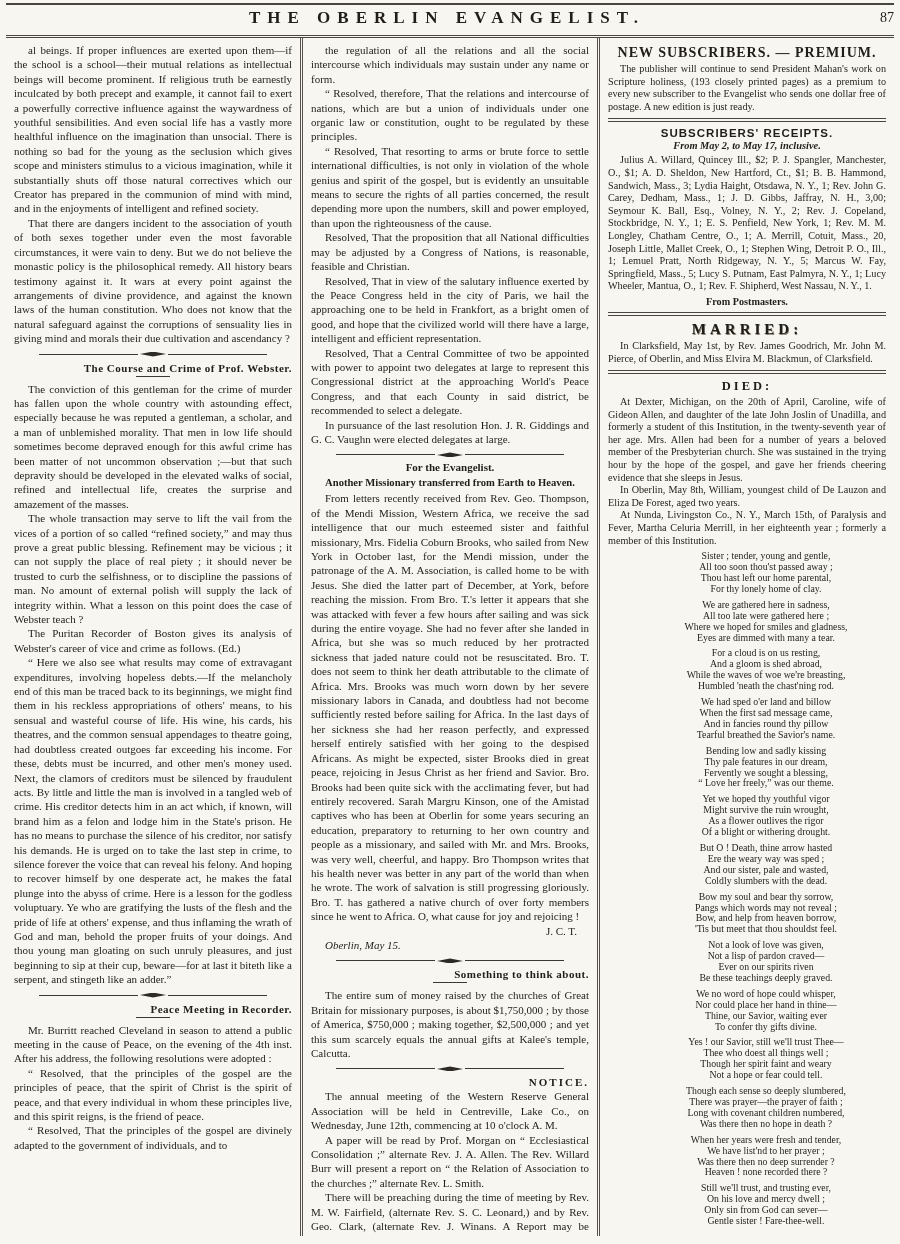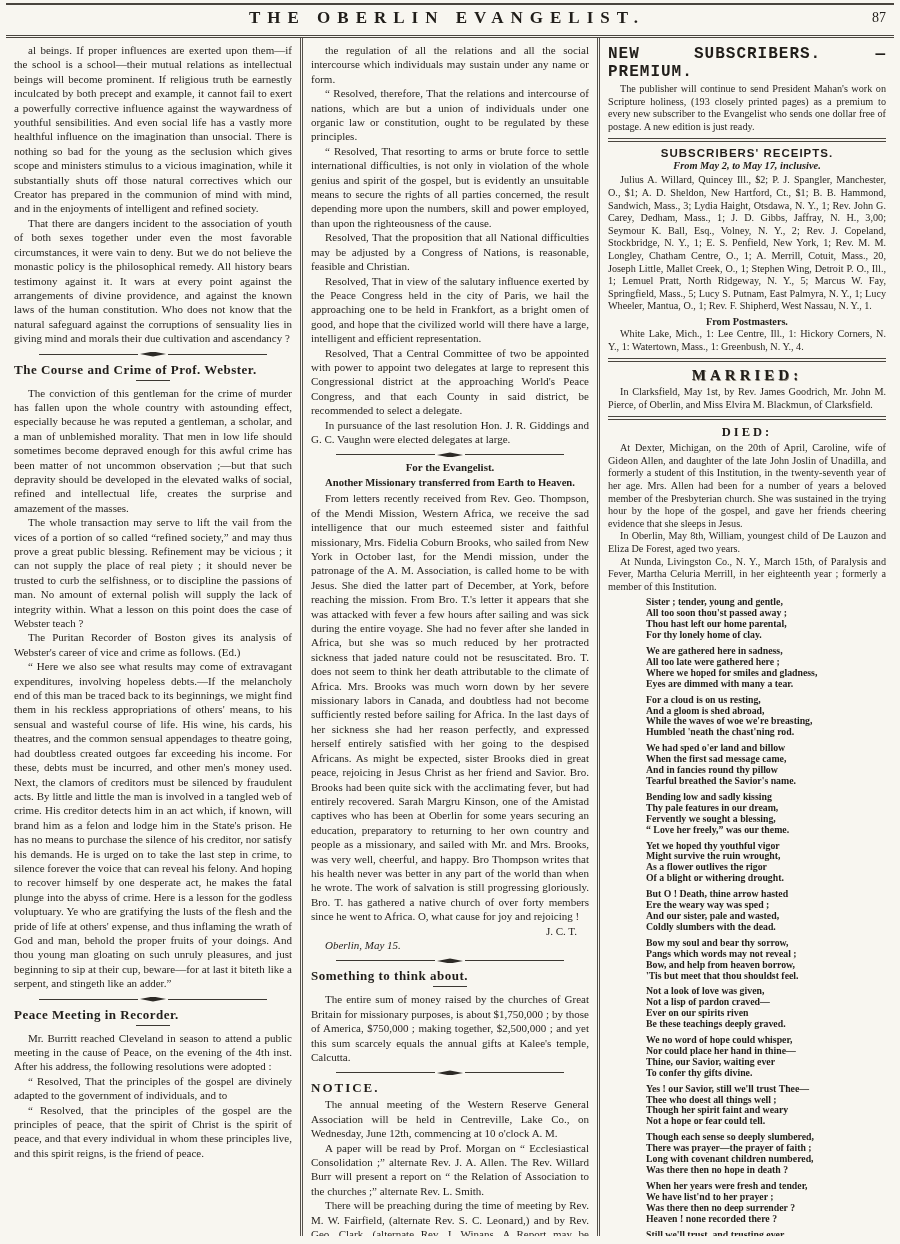--- a/index.html
+++ b/index.html
@@ -22,47 +22,47 @@
     border-top:2px solid #4a453e;
     border-bottom:3px double #4a453e;
     height:30px;
   }
   .masthead .title {
     position:absolute; left:0; right:6px; top:3px;
     text-align:center;
     font-weight:bold; font-size:17px; letter-spacing:7px;
   }
   .masthead .pageno {
-    position:absolute; right:8px; top:5px;
+    position:absolute; right:0; top:5px;
     font-size:14px;
   }
   
   .cols { display:flex; height:1198px; }
   .col {
     box-sizing:border-box;
     flex:1 1 0;
     padding:5px 8px 0 8px;
     overflow:hidden;
     text-align:justify;
   }
   .col + .col { border-left:3px double #55504a; }
   .col p { margin:0; text-indent:14px; font-size:11px; line-height:14.4px; }
   .col3 p { font-size:10.2px; line-height:12.6px; text-indent:12px; }
   
   .art-head {
-    text-align:left; font-weight:bold; font-size:13px;
+    text-align:right; font-weight:bold; font-size:11px;
     letter-spacing:0.5px; margin:5px 0 1px 0; text-indent:0 !important;
   }
   .art-head-sm {
     text-align:center; font-weight:bold; font-size:10.6px;
     margin:4px 0 3px 0;
   }
   .head-rule { width:34px; border-top:1.5px solid #3c3832; margin:2px auto 5px auto; }
   .for-evangelist { text-align:center; font-weight:bold; font-size:11px; margin:4px 0 2px 0; }
-  .col3 .cap-head { font-weight:bold; font-size:16px; letter-spacing:1px; margin:2px 0 2px 0;font-family:Liberation Mono, monospace; }
+  .col3 .cap-head { text-align:center; font-weight:bold; font-size:14px; letter-spacing:1px; margin:2px 0 2px 0; }
   .col3 .receipts-head { text-align:center; font-weight:bold; font-size:11.5px; letter-spacing:1px; margin:4px 0 1px 0; font-family:"Liberation Sans", sans-serif; }
   .col3 .receipts-sub { text-align:center; font-weight:bold; font-style:italic; font-size:10.4px; margin:1px 0 3px 0; }
   .col3 .postmasters-head { text-align:center; font-weight:bold; font-size:10.2px; margin:3px 0 1px 0; }
   .col3 .ornate-head {
     text-align:center; font-weight:bold; font-size:15px; letter-spacing:4px;
     margin:3px 0 2px 0; text-shadow:0.6px 0.6px 0 #8a8478;
   }
   .col3 .died-head { text-align:center; font-weight:bold; font-size:12.5px; letter-spacing:3px; margin:3px 0 2px 0; }
   
   .divider { display:flex; align-items:center; width:82%; margin:6px auto 4px auto; }
@@ -73,21 +73,21 @@
   }
   .double-rule { border-top:1px solid #4a453e; border-bottom:1px solid #4a453e; height:2px; margin:5px 0; }
   
   .sig-right { text-align:right !important; text-indent:0 !important; padding-right:12px; }
   .dateline { font-style:italic; text-indent:14px; }
   
   .poem { margin:4px 0 0 38px; text-align:left; }
   .stanza {
     white-space:pre-line;
     font-size:9.8px; line-height:10.9px;
-    margin:0 0 5px 0; text-indent:0 !important; text-align:left;font-weight:bold;
+    margin:0 0 5px 0; text-indent:0 !important; text-align:center;
   }
 </style>
 </head>
 <body>
 
 <div class="page">
 
   <div class="masthead">
     <div class="title">THE OBERLIN EVANGELIST.</div>
     <div class="pageno">87</div>
@@ -108,22 +108,22 @@
       <p>The whole transaction may serve to lift the vail from the vices of a portion of so called “refined society,” and may thus prove a great public blessing.  Refinement may be vicious ; it can not supply the place of real piety ; it should never be trusted to curb the selfishness, or to discipline the passions of man.  No amount of external polish will supply the lack of integrity within.  What a lesson on this point does the case of Webster teach ?</p>
       <p>The Puritan Recorder of Boston gives its analysis of Webster's career of vice and crime as follows. (Ed.)</p>
       <p>“ Here we also see what results may come of extravagant expenditures, involving hopeless debts.—If the melancholy end of this man be traced back to its beginnings, we might find them in his reckless appropriations of others' means, to his sensual and wasteful course of life.  His wine, his cards, his theatres, and the common sensual appendages to theatre going, had doubtless created outgoes far exceeding his income.  For these, debts must be incurred, and other men's money used.  Next, the clamors of creditors must be silenced by fraudulent acts.  By little and little the man is involved in a tangled web of crime.  His creditor detects him in an act which, if known, will brand him as a felon and lodge him in the State's prison.  He has no means to purchase the silence of his creditor, nor satisfy his demands.  He is urged on to take the last step in crime, to silence forever the voice that can reveal his felony.  And hoping to recover himself by one desperate act, he makes the fatal plunge into the abyss of crime.  Here is a lesson for the godless voluptuary.  Ye who are gratifying the lusts of the flesh and the pride of life at others' expense, and thus inflaming the wrath of God and man, behold the proper fruits of your doings.  And thou young man gloating on such unruly pleasures, and just beginning to sip at their cup, beware—for at last it biteth like a serpent, and stingeth like an adder.”</p>
 
       <div class="divider">
           <span class="diamond"></span>
         </div>
       <div class="art-head">Peace Meeting in Recorder.</div>
       <div class="head-rule"></div>
       <p>Mr. Burritt reached Cleveland in season to attend a public meeting in the cause of Peace, on the evening of the 4th inst.  After his address, the following resolutions were adopted :</p>
+      <p>“ Resolved, that the principles of the gospel are the principles of peace, that the spirit of Christ is the spirit of peace, and that every individual in whom these principles live, and this spirit reigns, is the friend of peace.</p>
       <p>“ Resolved, That the principles of the gospel are divinely adapted to the government of individuals, and to</p>
-      <p>“ Resolved, that the principles of the gospel are the principles of peace, that the spirit of Christ is the spirit of peace, and that every individual in whom these principles live, and this spirit reigns, is the friend of peace.</p>
     </div>
 
     <div class="col col2">
       <p>the regulation of all the relations and all the social intercourse which individuals may sustain under any name or form.</p>
       <p>“ Resolved, therefore, That the relations and intercourse of nations, which are but a union of individuals under one organic law or constitution, ought to be regulated by these principles.</p>
       <p>“ Resolved, That resorting to arms or brute force to settle international difficulties, is not only in violation of the whole genius and spirit of the gospel, but is evidently an unsuitable means to secure the rights of all parties concerned, the result depending more upon the numbers, skill and power employed, than upon the righteousness of the cause.</p>
       <p>Resolved, That the proposition that all National difficulties may be adjusted by a Congress of Nations, is reasonable, feasible and Christian.</p>
       <p>Resolved, That in view of the salutary influence exerted by the Peace Congress held in the city of Paris, we hail the approaching one to be held in Frankfort, as a bright omen of good, and hope that the civilized world will there have a large, intelligent and efficient representation.</p>
       <p>Resolved, That a Central Committee of two be appointed with power to appoint two delegates at large to represent this Congressional district at the approaching World's Peace Congress, and that each County in said district, be recommended to select a delegate.</p>
       <p>In pursuance of the last resolution Hon. J. R. Giddings and G. C. Vaughn were elected delegates at large.</p>
@@ -156,21 +156,20 @@
 
     <div class="col col3">
       <div class="cap-head">NEW SUBSCRIBERS. — PREMIUM.</div>
       <p>The publisher will continue to send President Mahan's work on Scripture holiness, (193 closely printed pages) as a premium to every new subscriber to the Evangelist who sends one dollar free of postage.  A new edition is just ready.</p>
 
       <div class="double-rule"></div>
       <div class="receipts-head">SUBSCRIBERS' RECEIPTS.</div>
       <div class="receipts-sub">From May 2, to May 17, inclusive.</div>
       <p>Julius A. Willard, Quincey Ill., $2;  P. J. Spangler, Manchester, O., $1;  A. D. Sheldon, New Hartford, Ct., $1;  B. B. Hammond, Sandwich, Mass., 3;  Lydia Haight, Otsdawa, N. Y., 1;  Rev. John G. Carey, Dedham, Mass., 1;  J. D. Gibbs, Jaffray, N. H., 3,00;  Seymour K. Ball, Esq., Volney, N. Y., 2;  Rev. J. Copeland, Stockbridge, N. Y., 1;  E. S. Penfield, New York, 1;  Rev. M. M. Longley, Chatham Centre, O., 1;  A. Merrill, Cotuit, Mass., 20, Joseph Little, Mallet Creek, O., 1;  Stephen Wing, Detroit P. O., Ill., 1;  Lemuel Pratt, North Ridgeway, N. Y., 5;  Marcus W. Fay, Springfield, Mass., 5;  Lucy S. Putnam, East Palmyra, N. Y., 1;  Lucy Wheeler, Mantua, O., 1;  Rev. F. Shipherd, West Nassau, N. Y., 1.</p>
       <div class="postmasters-head">From Postmasters.</div>
-      <p>White Lake, Mich., 1:  Lee Centre, Ill., 1:  Hickory Corners, N. Y., 1:  Watertown, Mass., 1:  Greenbush, N. Y., 4.</p>
 
       <div class="double-rule"></div>
       <div class="ornate-head">MARRIED:</div>
       <p>In Clarksfield, May 1st, by Rev. James Goodrich, Mr. John M. Pierce, of Oberlin, and Miss Elvira M. Blackmun, of Clarksfield.</p>
 
       <div class="double-rule"></div>
       <div class="died-head">DIED:</div>
       <p>At Dexter, Michigan, on the 20th of April, Caroline, wife of Gideon Allen, and daughter of the late John Joslin of Unadilla, and formerly a student of this Institution, in the twenty-seventh year of her age.  Mrs. Allen had been for a number of years a beloved member of the Presbyterian church. She was sustained in the trying hour by the hope of the gospel, and gave her friends cheering evidence that she sleeps in Jesus.</p>
       <p>In Oberlin, May 8th, William, youngest child of De Lauzon and Eliza De Forest, aged two years.</p>
       <p>At Nunda, Livingston Co., N. Y., March 15th, of Paralysis and Fever, Martha Celuria Merrill, in her eighteenth year ; formerly a member of this Institution.</p>

